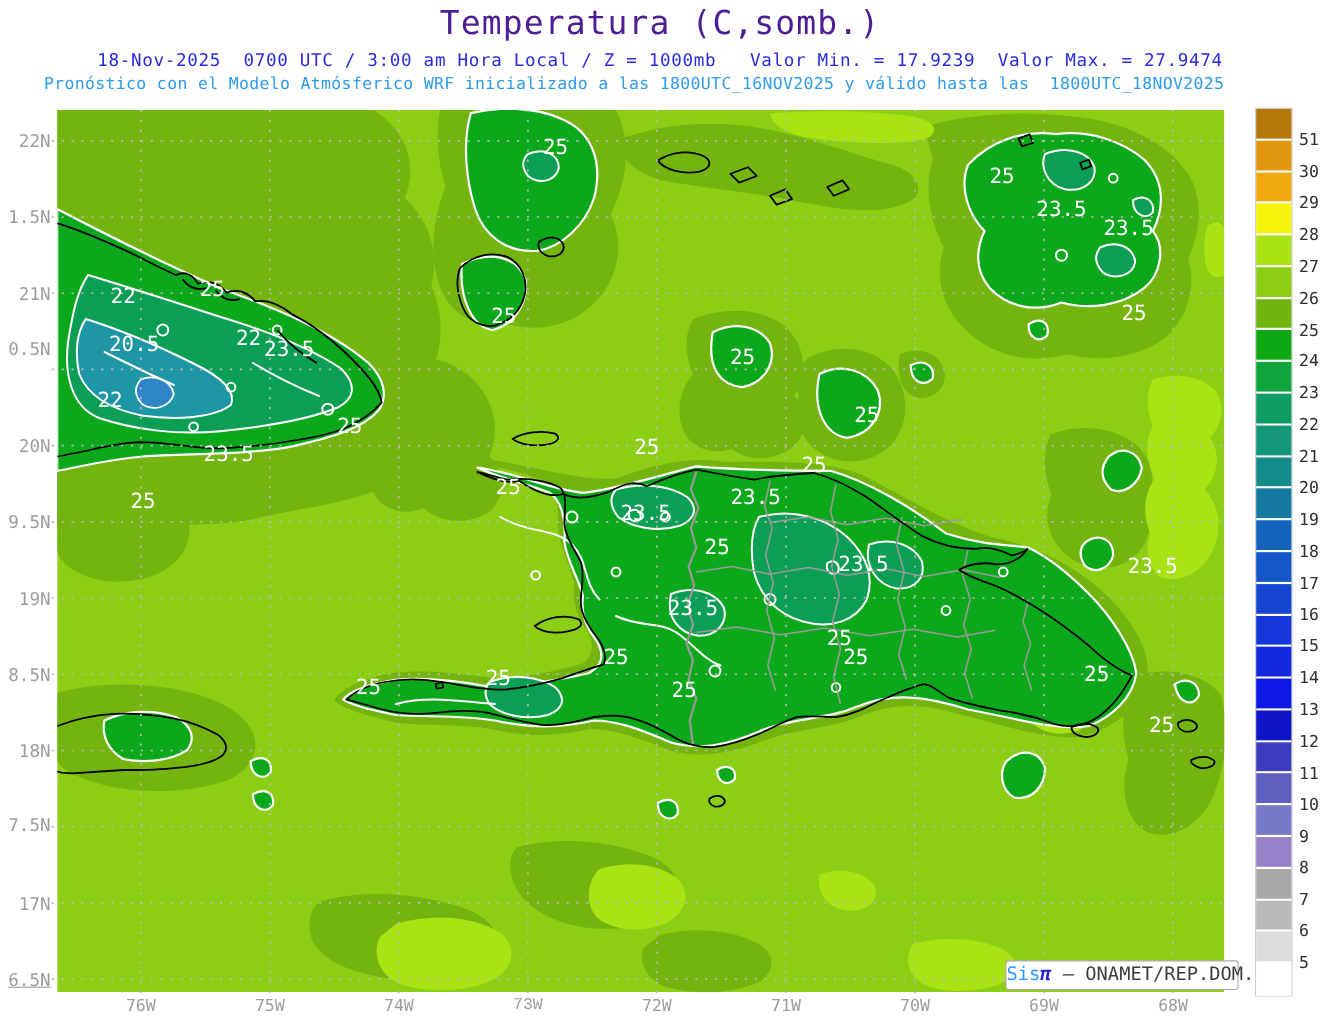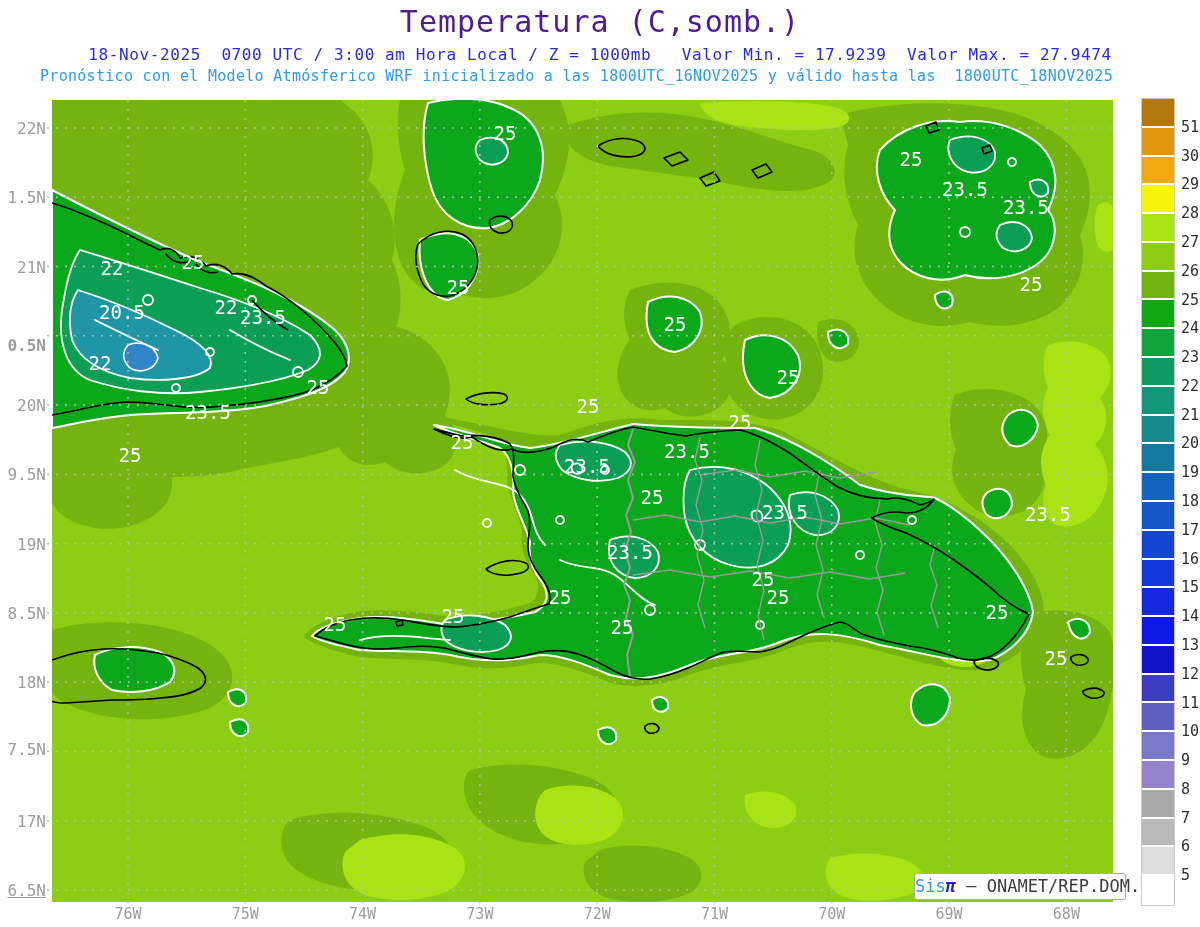--- a/index.html
+++ b/index.html
@@ -234,35 +234,35 @@
         <text x="335" y="631">25</text>
         <text x="622" y="634">25</text>
         <text x="1056" y="665">25</text>
       </g>
   </svg>
 
   <div id="ylabs">
       <div class="ylab" style="left: 2px; top: 119px;">22N</div>
       <div class="ylab" style="left: 2px; top: 188.28px;">1.5N</div>
       <div class="ylab" style="left: 2px; top: 257.56px;">21N</div>
-      <div class="ylab" style="left: 2px; top: 336px; font-weight: bold;">0.5N</div>
+      <div class="ylab" style="left: 2px; top: 308px;">0.5N</div>
       <div class="ylab" style="left: 2px; top: 396.12px;">20N</div>
       <div class="ylab" style="left: 2px; top: 465.4px;">9.5N</div>
       <div class="ylab" style="left: 2px; top: 534.68px;">19N</div>
       <div class="ylab" style="left: 2px; top: 603.96px;">8.5N</div>
       <div class="ylab" style="left: 2px; top: 673.24px;">18N</div>
       <div class="ylab" style="left: 2px; top: 740px;">7.5N</div>
       <div class="ylab" style="left: 2px; top: 811.8px;">17N</div>
       <div class="ylab" style="left: 2px; top: 881.08px; text-decoration: underline;">6.5N</div>
     </div>
   <div id="xlabs">
       <div class="xlab" style="left: 98px; top: 905px;">76W</div>
       <div class="xlab" style="left: 215.3px; top: 905px;">75W</div>
       <div class="xlab" style="left: 332.6px; top: 905px;">74W</div>
-      <div class="xlab" style="left: 449.9px; top: 905px;">73W</div>
+      <div class="xlab" style="left: 449.9px; top: 905px; font-family: Liberation Mono, monospace;">73W</div>
       <div class="xlab" style="left: 567.2px; top: 905px;">72W</div>
       <div class="xlab" style="left: 684.5px; top: 905px;">71W</div>
       <div class="xlab" style="left: 801.8px; top: 905px;">70W</div>
       <div class="xlab" style="left: 919.1px; top: 905px;">69W</div>
       <div class="xlab" style="left: 1036.4px; top: 905px;">68W</div>
     </div>
 
   <div class="cbar" id="cbar">
       <div class="cb-block" style="height: 28.7857px; background: rgb(180, 120, 10);"></div>
       <div class="cb-block" style="height: 28.7857px; background: rgb(224, 150, 15);"></div>

